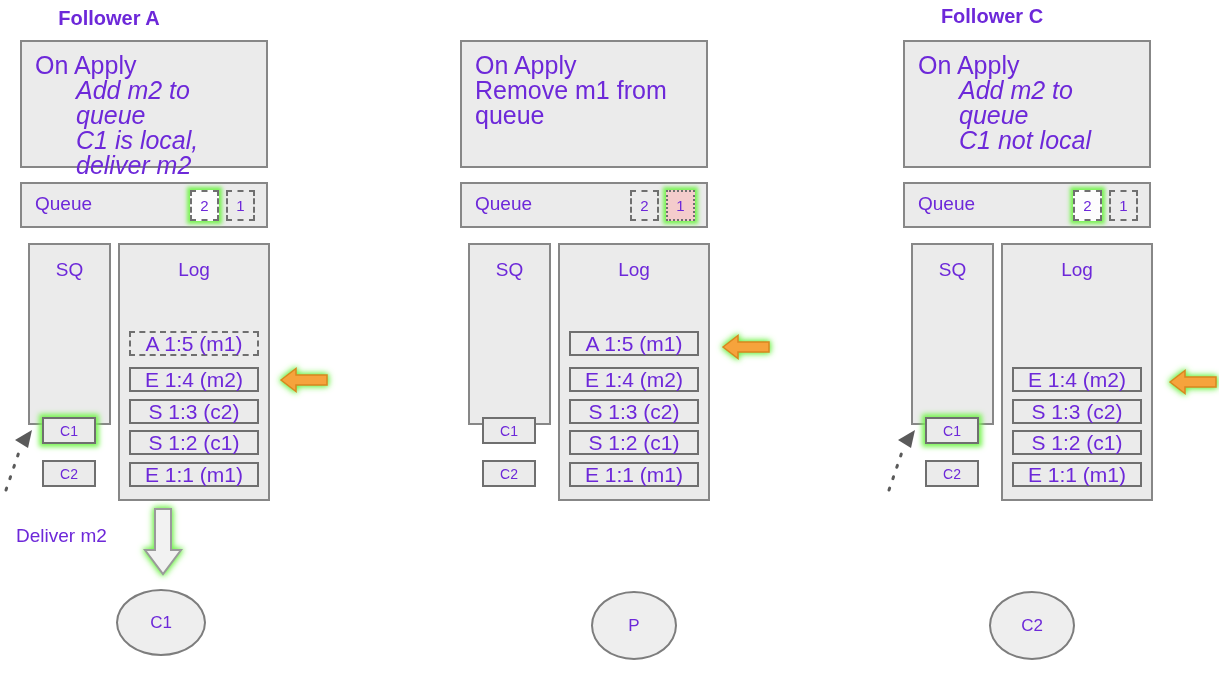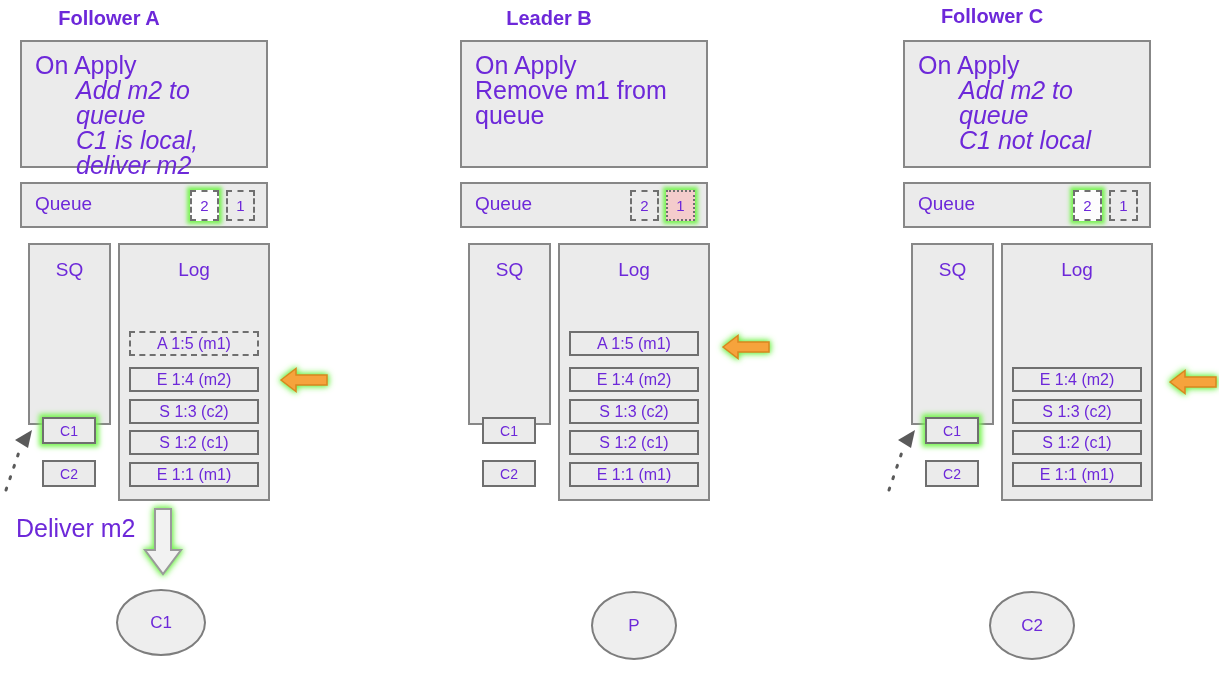--- a/index.html
+++ b/index.html
@@ -29,31 +29,31 @@
 
   .sq-box{left:8px;top:243px;width:83px;height:182px;text-decoration:underline;}
   .log-box{left:98px;top:243px;width:152px;height:258px;text-decoration:underline;}
   .panel-label{position:absolute;top:14px;left:0;width:100%;text-align:center;font-size:19px;}
   .sq-item{position:absolute;left:12px;width:54px;height:27px;border:2px solid #6f6f6f;background:#ebebeb;
            display:flex;align-items:center;justify-content:center;font-size:14px;box-sizing:border-box;}
   .sq-c1{top:172px}.sq-c2{top:215px}
   .glow{box-shadow:0 0 5px 3px #79f453;}
 
   .log-entry{position:absolute;left:9px;width:130px;height:25px;border:2px solid #6f6f6f;background:#ebebeb;
-             display:flex;align-items:center;justify-content:center;font-size:16px;box-sizing:border-box;}
+             display:flex;align-items:center;justify-content:center;font-size:21px;box-sizing:border-box;}
   .dashed{border-style:dashed;}
   .r5{top:86px}.r4{top:122px}.r3{top:154px}.r2{top:185px}.r1{top:217px}
 
   .orange-arrow{position:absolute;width:48px;height:26px;overflow:visible;}
   .oa-a{left:260px;top:367px}.oa-b{left:262px;top:334px}.oa-c{left:266px;top:369px}
   .green-glow{filter:drop-shadow(0 0 3px #6ef04a) drop-shadow(0 0 2px #9cf77e);}
 
   .sq-arrow{position:absolute;left:-18px;top:424px;width:34px;height:72px;overflow:visible;}
 
-  .deliver-label{position:absolute;left:-4px;top:514px;font-size:25px;white-space:nowrap;}
+  .deliver-label{position:absolute;left:-4px;top:525px;font-size:19px;white-space:nowrap;}
   .down-arrow{position:absolute;left:124px;top:508px;width:38px;height:68px;overflow:visible;}
 
   .client-circle{position:absolute;border:2px solid #7d7d7d;border-radius:50%;background:#eeeeee;
                  display:flex;align-items:center;justify-content:center;font-size:17px;box-sizing:border-box;}
   .circ-a{left:96px;top:589px;width:90px;height:67px;}
   .circ-b{left:131px;top:591px;width:86px;height:69px;}
   .circ-c{left:86px;top:591px;width:86px;height:69px;}
 </style>
 </head>
 <body>
@@ -103,21 +103,20 @@
 
     <div class="deliver-label">Deliver m2</div>
     <svg class="down-arrow green-glow" viewBox="0 0 38 68">
       <polygon points="11,1 27,1 27,42 37,42 19,66 1,42 11,42" fill="#f2f2f2" stroke="#9a9a9a" stroke-width="2"></polygon>
     </svg>
 
     <div class="client-circle circ-a">C1</div>
   </div>
 
   <div class="col col-b">
-    <div class="title">Leader B</div>
 
     <div class="panel apply-box">
       <div class="apply-text">
         <div>On Apply</div>
         <div>Remove m1 from</div>
         <div>queue</div>
       </div>
     </div>
 
     <div class="panel queue-box">

